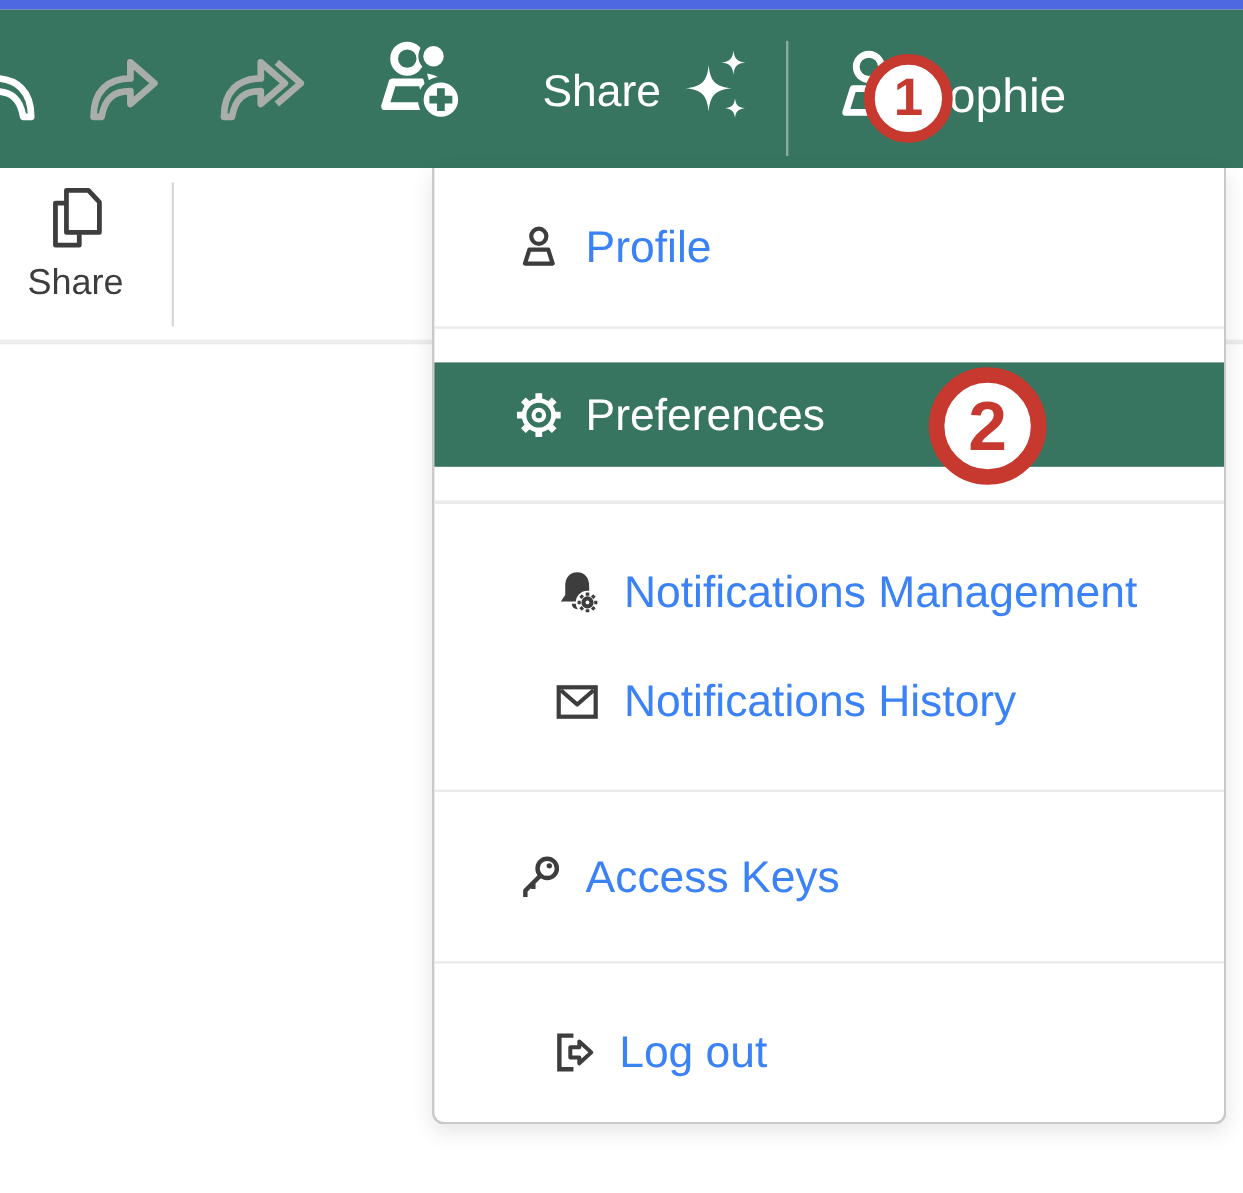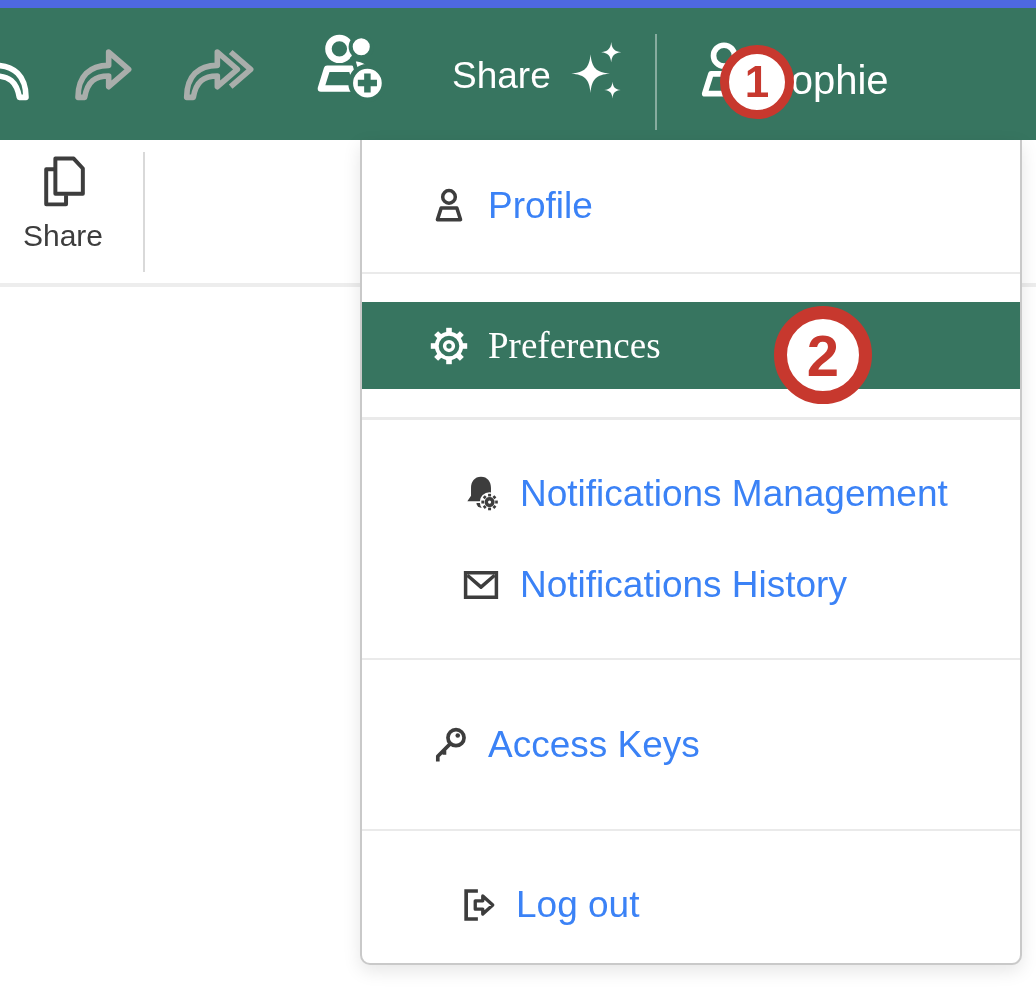--- a/index.html
+++ b/index.html
@@ -33,30 +33,30 @@
   
   .user-menu{
     position:absolute;left:360px;top:140px;width:662px;z-index:5;box-sizing:border-box;
     background:#ffffff;border:2px solid #c9c9c9;border-top:none;border-radius:0 0 10px 10px;
     box-shadow:0 6px 18px rgba(0,0,0,0.10);
   }
   .menu-section{width:100%;display:flex;flex-direction:column;justify-content:center;}
   .sec-1{height:132px;}
   .sec-2{height:143px;}
   .sec-3{height:238px;padding-left:32px;}
-  .sec-4{height:169px;}
+  .sec-4{height:141px;}
   .sec-5{height:132px;justify-content:flex-start;padding-top:28px;box-sizing:border-box;padding-left:28px;}
   .menu-divider{width:100%;height:2px;background:#eaeaea;}
   .menu-divider.thick{height:3px;}
   .menu-item{
     height:91px;display:flex;align-items:center;padding-left:66px;gap:18px;
     font-size:37px;color:#3b82f6;cursor:pointer;box-sizing:border-box;
   }
   .menu-item .mi-icon{flex:0 0 auto;display:block;}
-  .menu-item.highlighted{height:87px;background:#377560;color:#ffffff;font-family:Liberation Serif, serif;}
+  .menu-item.highlighted{height:87px;background:#377560;color:#ffffff;}
   
   .step-badge{
     position:absolute;border-radius:50%;background:#ffffff;border-style:solid;border-color:#c7382e;
     display:flex;align-items:center;justify-content:center;color:#c7382e;font-weight:bold;z-index:10;
   }
   .badge-1{left:720px;top:45px;width:74px;height:74px;border-width:9px;font-size:44px;box-sizing:border-box;}
   .badge-2{left:774px;top:306px;width:98px;height:98px;border-width:13px;font-size:58px;box-sizing:border-box;}
 </style>
 </head>
 <body>

